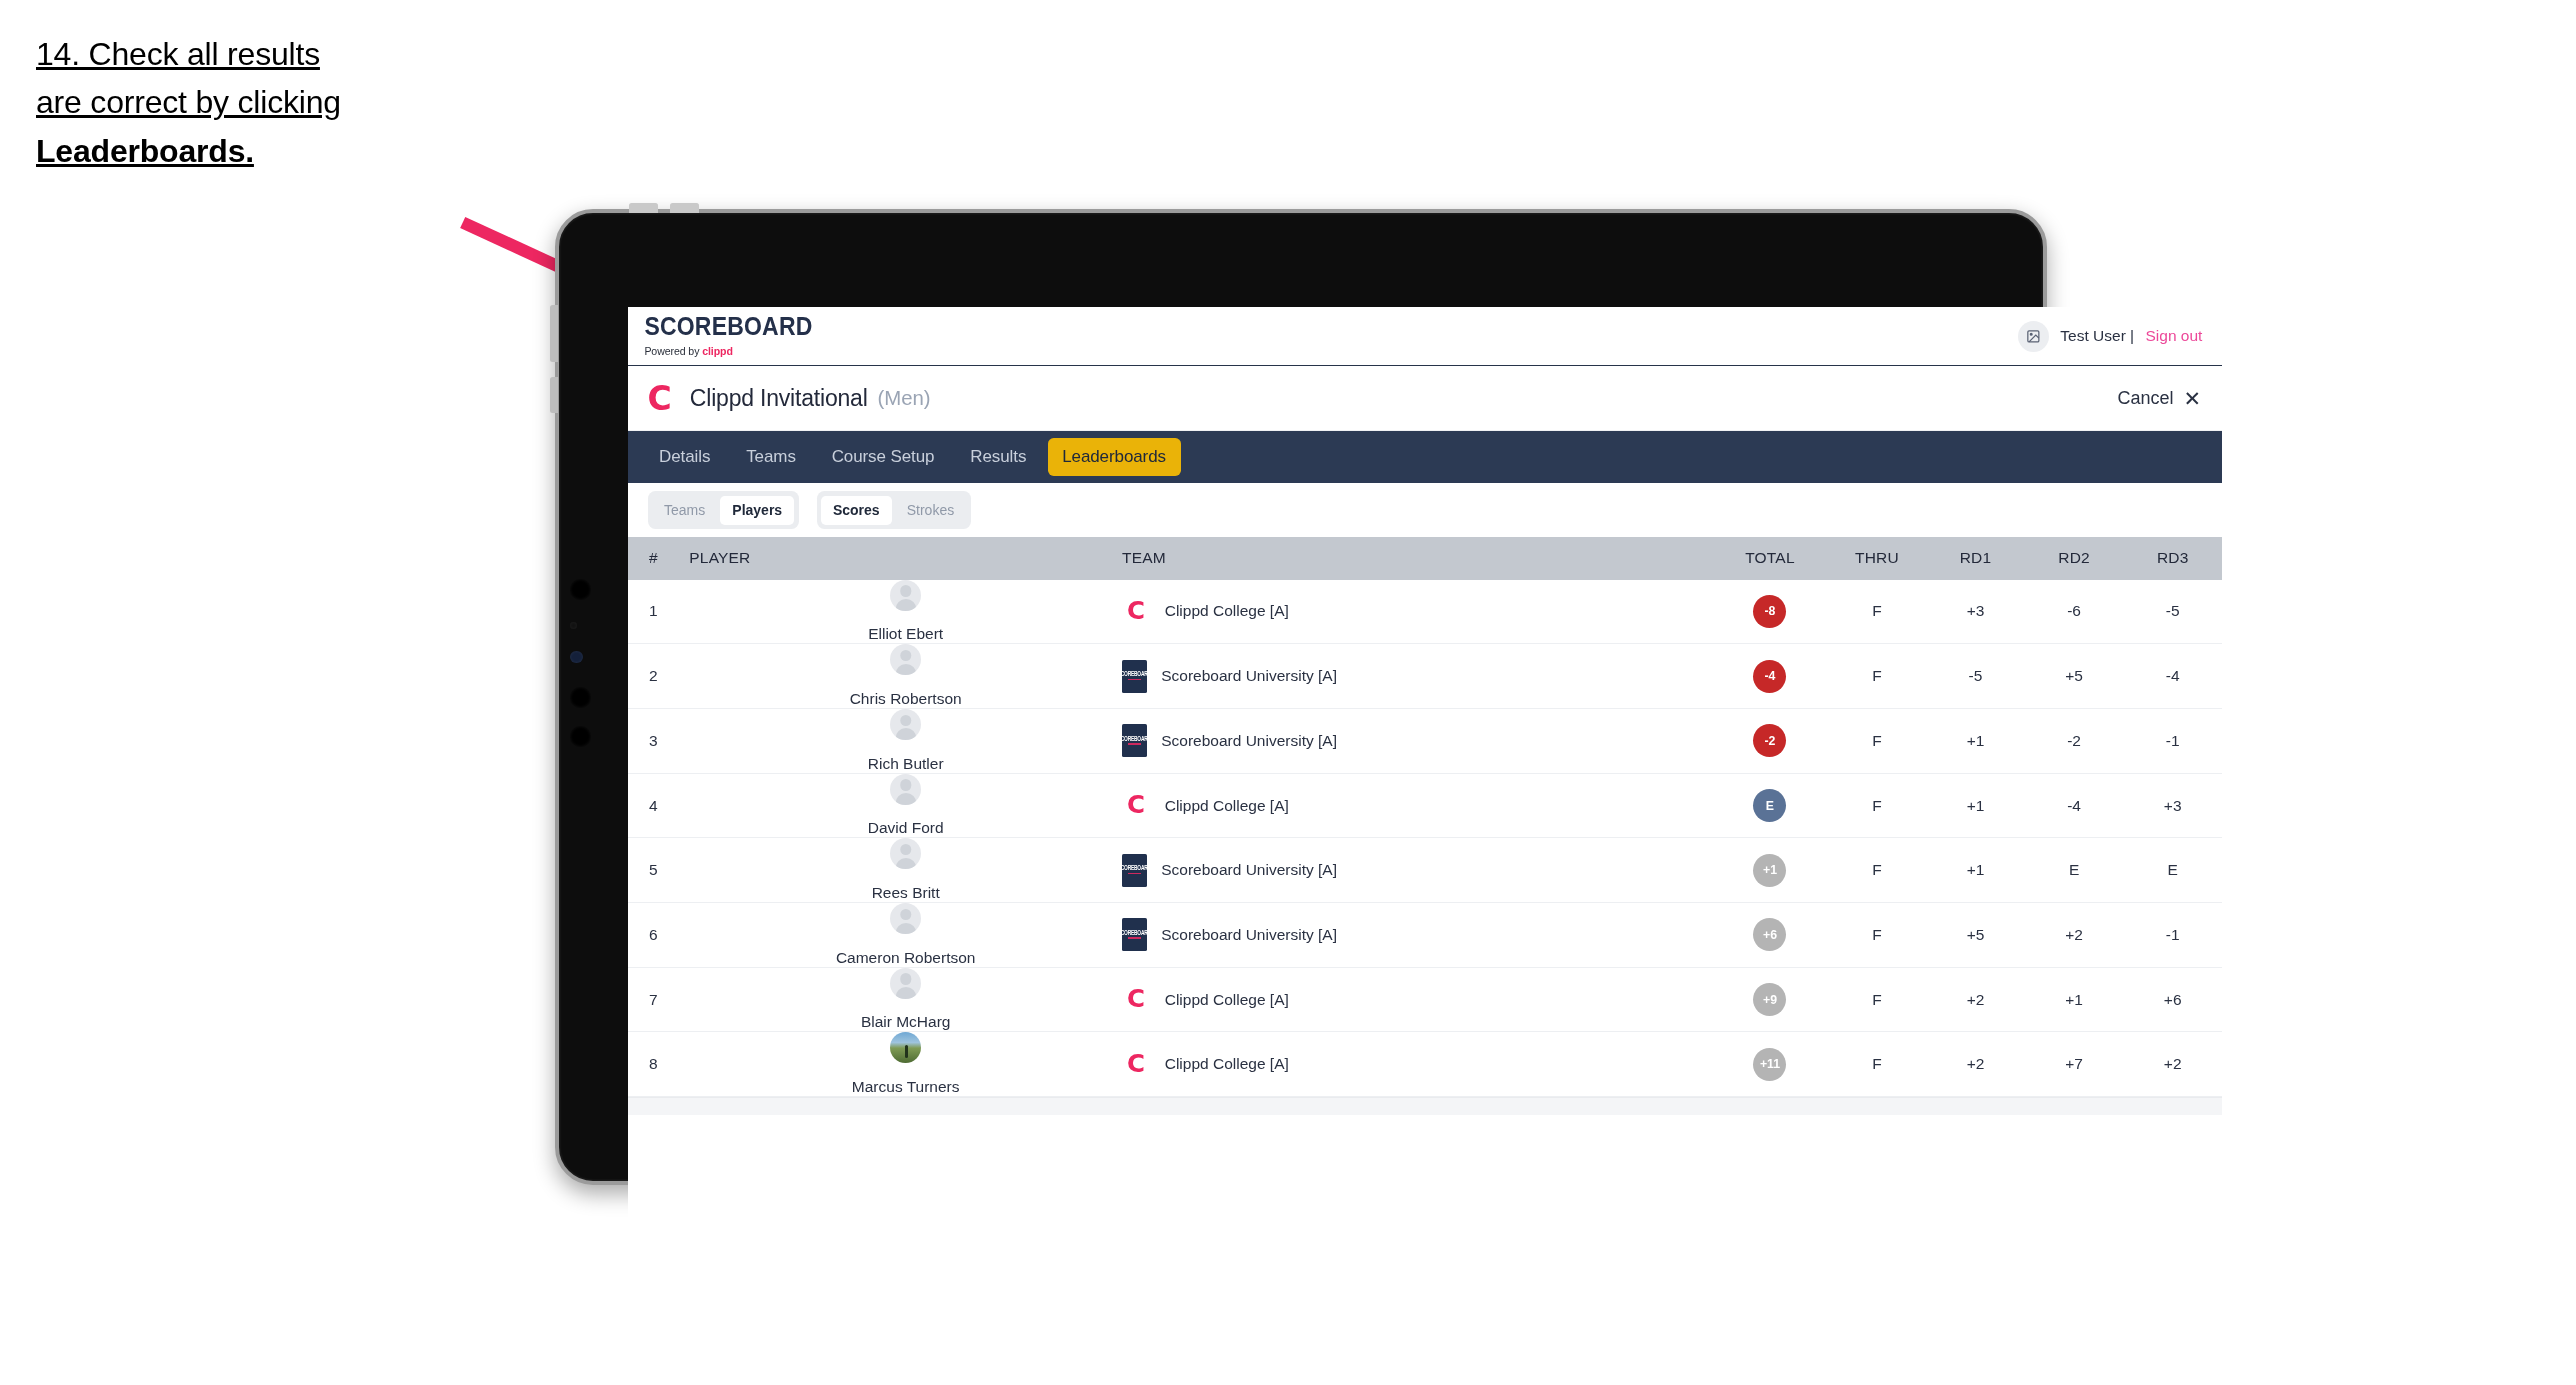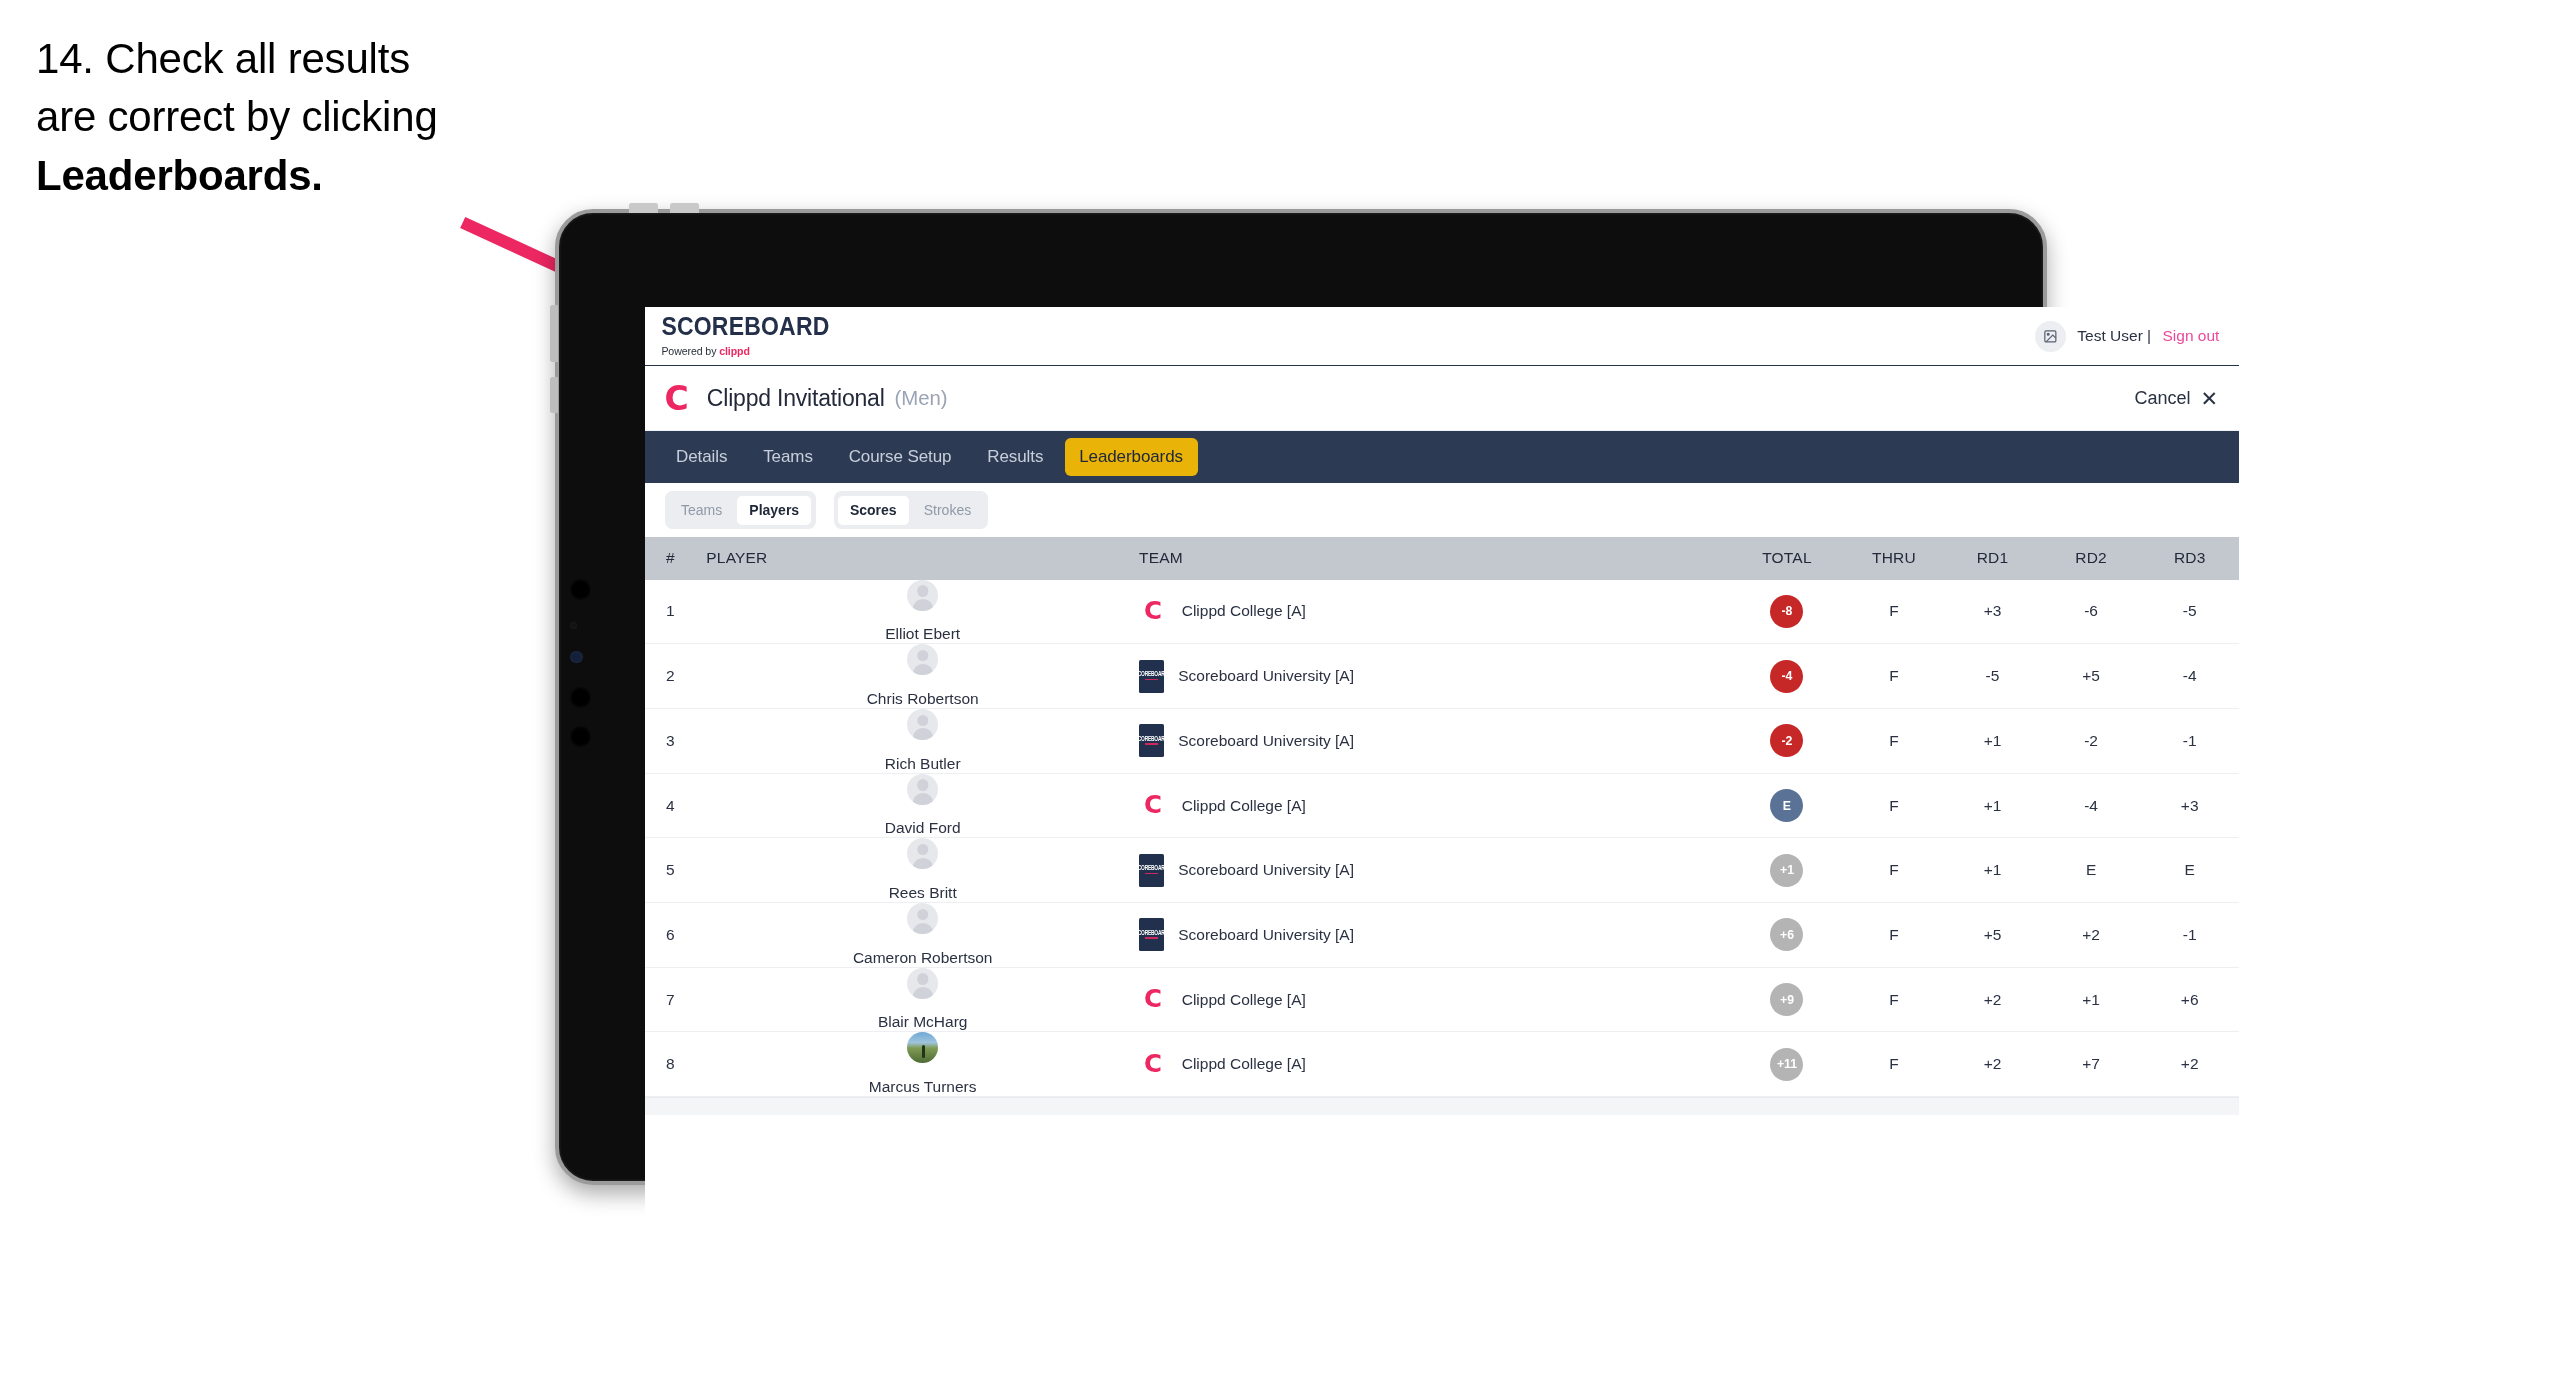--- a/index.html
+++ b/index.html
@@ -8,23 +8,24 @@
     background: #ffffff;
     font-family: "Liberation Sans", sans-serif;
     overflow: hidden;
   }
   #root { position: relative; width: 2576px; height: 1386px; }
 
   
   .caption {
     position: absolute; left: 36px; top: 38px;
     width: 654px;
-    font-size: 42px; line-height: 1.0;
+    font-size: 32px; line-height: 1.0;
     color: #000;
     letter-spacing: -0.2px;
+    text-decoration: underline;
   }
   .caption .ln { display: block; margin-bottom: 16.4px; white-space: nowrap; }
   .caption .bold { font-weight: 700; }
 
   
   .arrow-svg { position: absolute; left: 0; top: 0; width: 2576px; height: 1386px;
                pointer-events: none; }
 
   
   .tablet {
@@ -56,21 +57,21 @@
     background: #000; box-shadow: inset 0 0 3.3px rgba(255,255,255,0.08);
   }
   .sensor.d1 { top: 366px; width: 21px; height: 21px; }
   .sensor.d2 { top: 409px; width: 6.5px; height: 6.5px; background:#111; }
   .sensor.d3 { top: 438px; width: 12.3px; height: 12.3px; background:#14203a; }
   .sensor.d4 { top: 474px; width: 21px; height: 21px; }
   .sensor.d5 { top: 513px; width: 21px; height: 21px; }
 
   
   .app {
-    position: absolute; left: 86px; top: 94px;
+    position: absolute; left: 69px; top: 94px;
     width: 1594px; height: 961px;
     background: #ffffff;
     overflow: hidden;
   }
 
   
   .topnav {
     height: 59px; background: #fff;
     border-bottom: 1.6px solid #27344a;
     display: flex; align-items: stretch;

